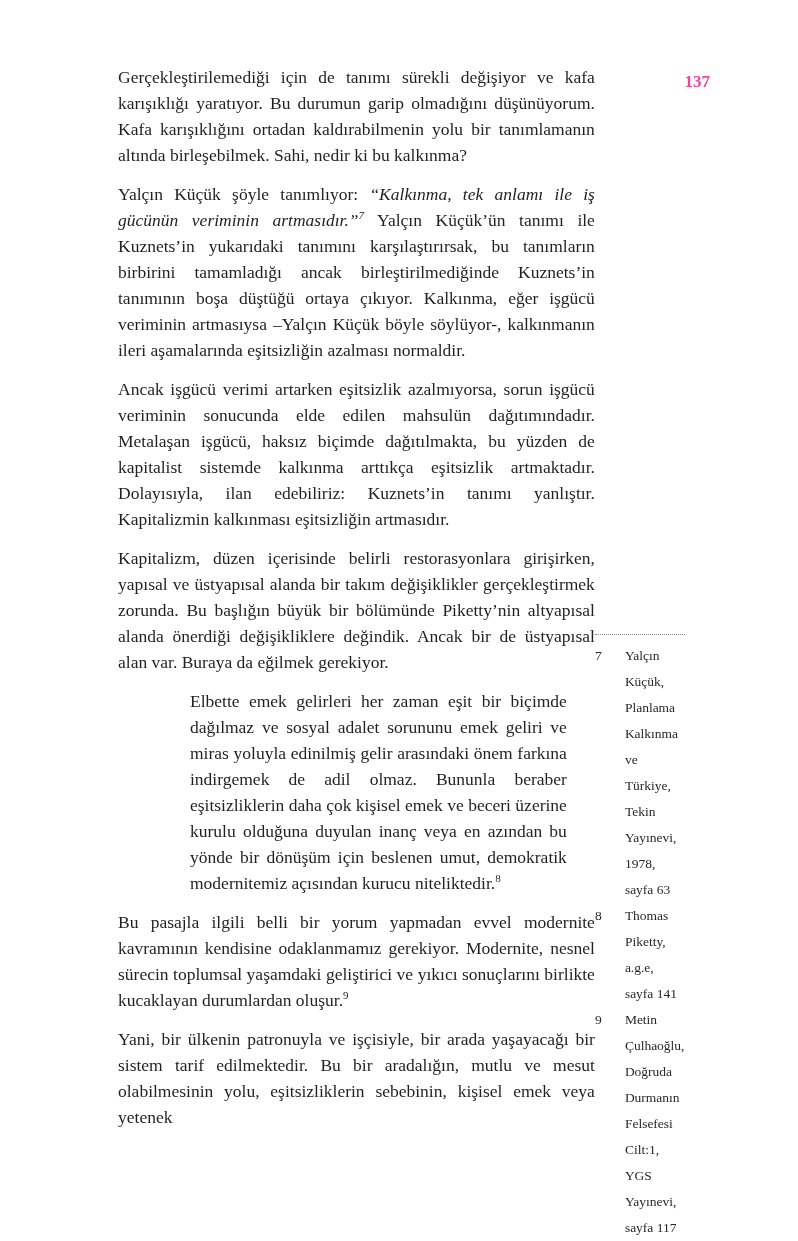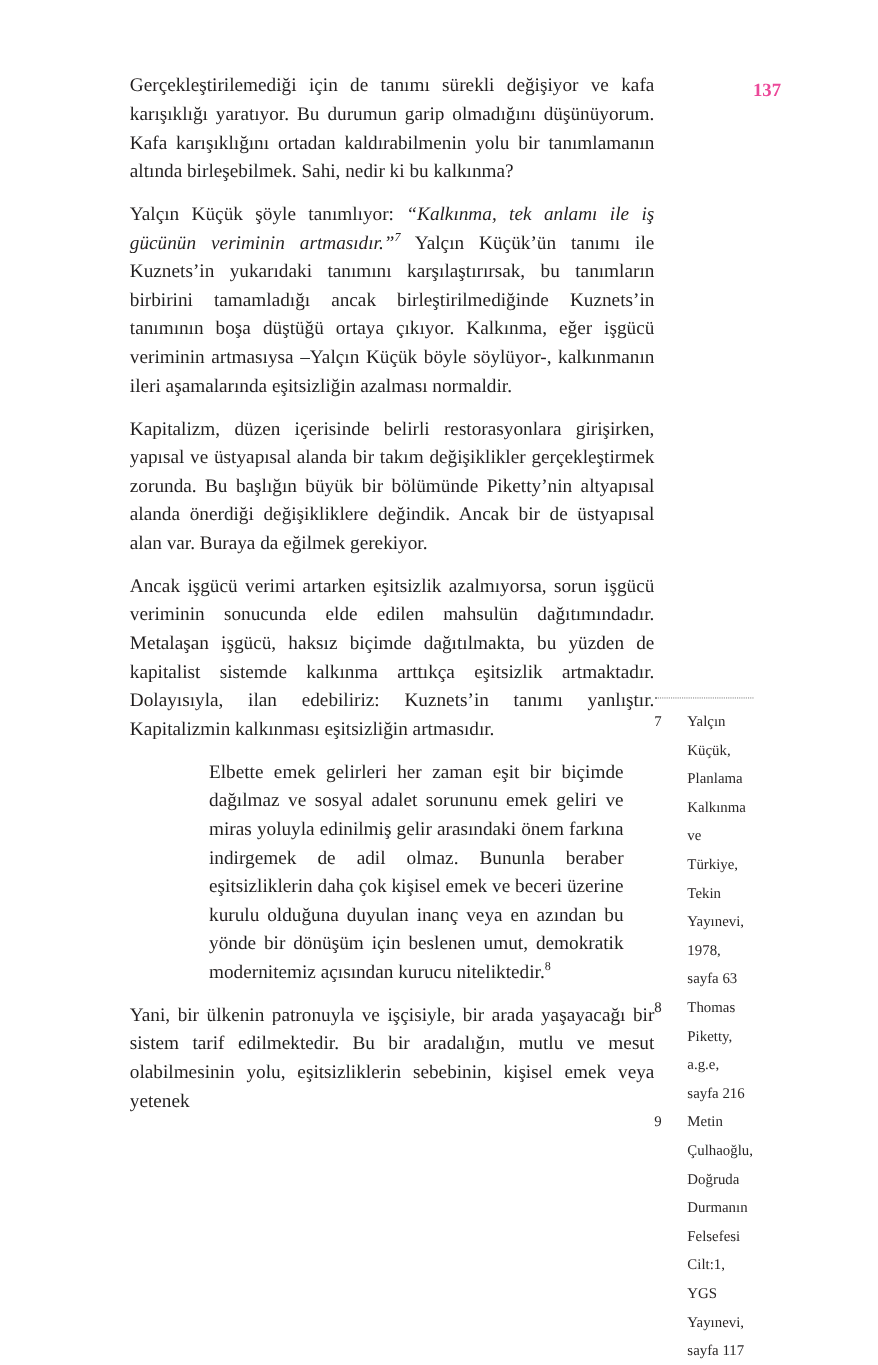--- a/index.html
+++ b/index.html
@@ -76,48 +76,51 @@
 
     <p>
       <span>Gerçekleştirilemediği için de tanımı sürekli değişiyor ve kafa karışıklığı yaratıyor. Bu durumun garip olmadığını düşünüyorum. Kafa karışıklığını ortadan kaldırabilmenin yolu bir tanımlamanın altında birleşebilmek. Sahi, nedir ki bu kalkınma?</span>
     </p>
 
     <p>
       <span>Yalçın Küçük şöyle tanımlıyor: </span><span class="italic">“Kalkınma, tek anlamı ile iş gücünün veriminin artmasıdır.”</span><sup class="fnref italic">7</sup><span> Yalçın Küçük’ün tanımı ile Kuznets’in yukarıdaki tanımını karşılaştırırsak, bu tanımların birbirini tamamladığı ancak birleştirilmediğinde Kuznets’in tanımının boşa düştüğü ortaya çıkıyor. Kalkınma, eğer işgücü veriminin artmasıysa –Yalçın Küçük böyle söylüyor-, kalkınmanın ileri aşamalarında eşitsizliğin azalması normaldir.</span>
     </p>
 
     <p>
-      <span>Kapitalizm, düzen içerisinde belirli restorasyonlara girişirken, yapısal ve üstyapısal alanda bir takım değişiklikler gerçekleştirmek zorunda. Bu başlığın büyük bir bölümünde Piketty’nin altyapısal alanda önerdiği değişikliklere değindik. Ancak bir de üstyapısal alan var. Buraya da eğilmek gerekiyor.</span>
+      <span>Ancak işgücü verimi artarken eşitsizlik azalmıyorsa, sorun işgücü veriminin sonucunda elde edilen mahsulün dağıtımındadır. Metalaşan işgücü, haksız biçimde dağıtılmakta, bu yüzden de kapitalist sistemde kalkınma arttıkça eşitsizlik artmaktadır. Dolayısıyla, ilan edebiliriz: Kuznets’in tanımı yanlıştır. Kapitalizmin kalkınması eşitsizliğin artmasıdır.</span>
     </p>
 
     <p>
-      <span>Ancak işgücü verimi artarken eşitsizlik azalmıyorsa, sorun işgücü veriminin sonucunda elde edilen mahsulün dağıtımındadır. Metalaşan işgücü, haksız biçimde dağıtılmakta, bu yüzden de kapitalist sistemde kalkınma arttıkça eşitsizlik artmaktadır. Dolayısıyla, ilan edebiliriz: Kuznets’in tanımı yanlıştır. Kapitalizmin kalkınması eşitsizliğin artmasıdır.</span>
+      <span>Kapitalizm, düzen içerisinde belirli restorasyonlara girişirken, yapısal ve üstyapısal alanda bir takım değişiklikler gerçekleştirmek zorunda. Bu başlığın büyük bir bölümünde Piketty’nin altyapısal alanda önerdiği değişikliklere değindik. Ancak bir de üstyapısal alan var. Buraya da eğilmek gerekiyor.</span>
     </p>
 
     <blockquote class="pull-quote">
       <p>
         <span>Elbette emek gelirleri her zaman eşit bir biçimde dağılmaz ve sosyal adalet sorununu emek geliri ve miras yoluyla edinilmiş gelir arasındaki önem farkına indirgemek de adil olmaz. Bununla beraber eşitsizliklerin daha çok kişisel emek ve beceri üzerine kurulu olduğuna duyulan inanç veya en azından bu yönde bir dönüşüm için beslenen umut, demokratik modernitemiz açısından kurucu niteliktedir.</span><sup class="fnref">8</sup>
       </p>
     </blockquote>
 
+    <p>
+      <span>Bu pasajla ilgili belli bir yorum yapmadan evvel modernite kavramının kendisine odaklanmamız gerekiyor. Modernite, nesnel sürecin toplumsal yaşamdaki geliştirici ve yıkıcı sonuçlarını birlikte kucaklayan durumlardan oluşur.</span><sup class="fnref">9</sup>
+    </p>
 
     <p>
       <span>Yani, bir ülkenin patronuyla ve işçisiyle, bir arada yaşayacağı bir sistem tarif edilmektedir. Bu bir aradalığın, mutlu ve mesut olabilmesinin yolu, eşitsizliklerin sebebinin, kişisel emek veya yetenek</span>
     </p>
 
   </div>
 
   <div class="footnotes">
     <div class="footnote">
       <span class="fn-num">7</span>
       <span class="fn-text">Yalçın Küçük, Planlama Kalkınma ve Türkiye, Tekin Yayınevi, 1978, sayfa 63</span>
     </div>
     <div class="footnote">
       <span class="fn-num">8</span>
-      <span class="fn-text">Thomas Piketty, a.g.e, sayfa 216</span>
+      <span class="fn-text">Thomas Piketty, a.g.e, sayfa 141</span>
     </div>
     <div class="footnote">
       <span class="fn-num">9</span>
       <span class="fn-text">Metin Çulhaoğlu, Doğruda Durmanın Felsefesi Cilt:1, YGS Yayınevi, sayfa 117</span>
     </div>
   </div>
 
   <p class="page-number">137</p>
 
 </div>

